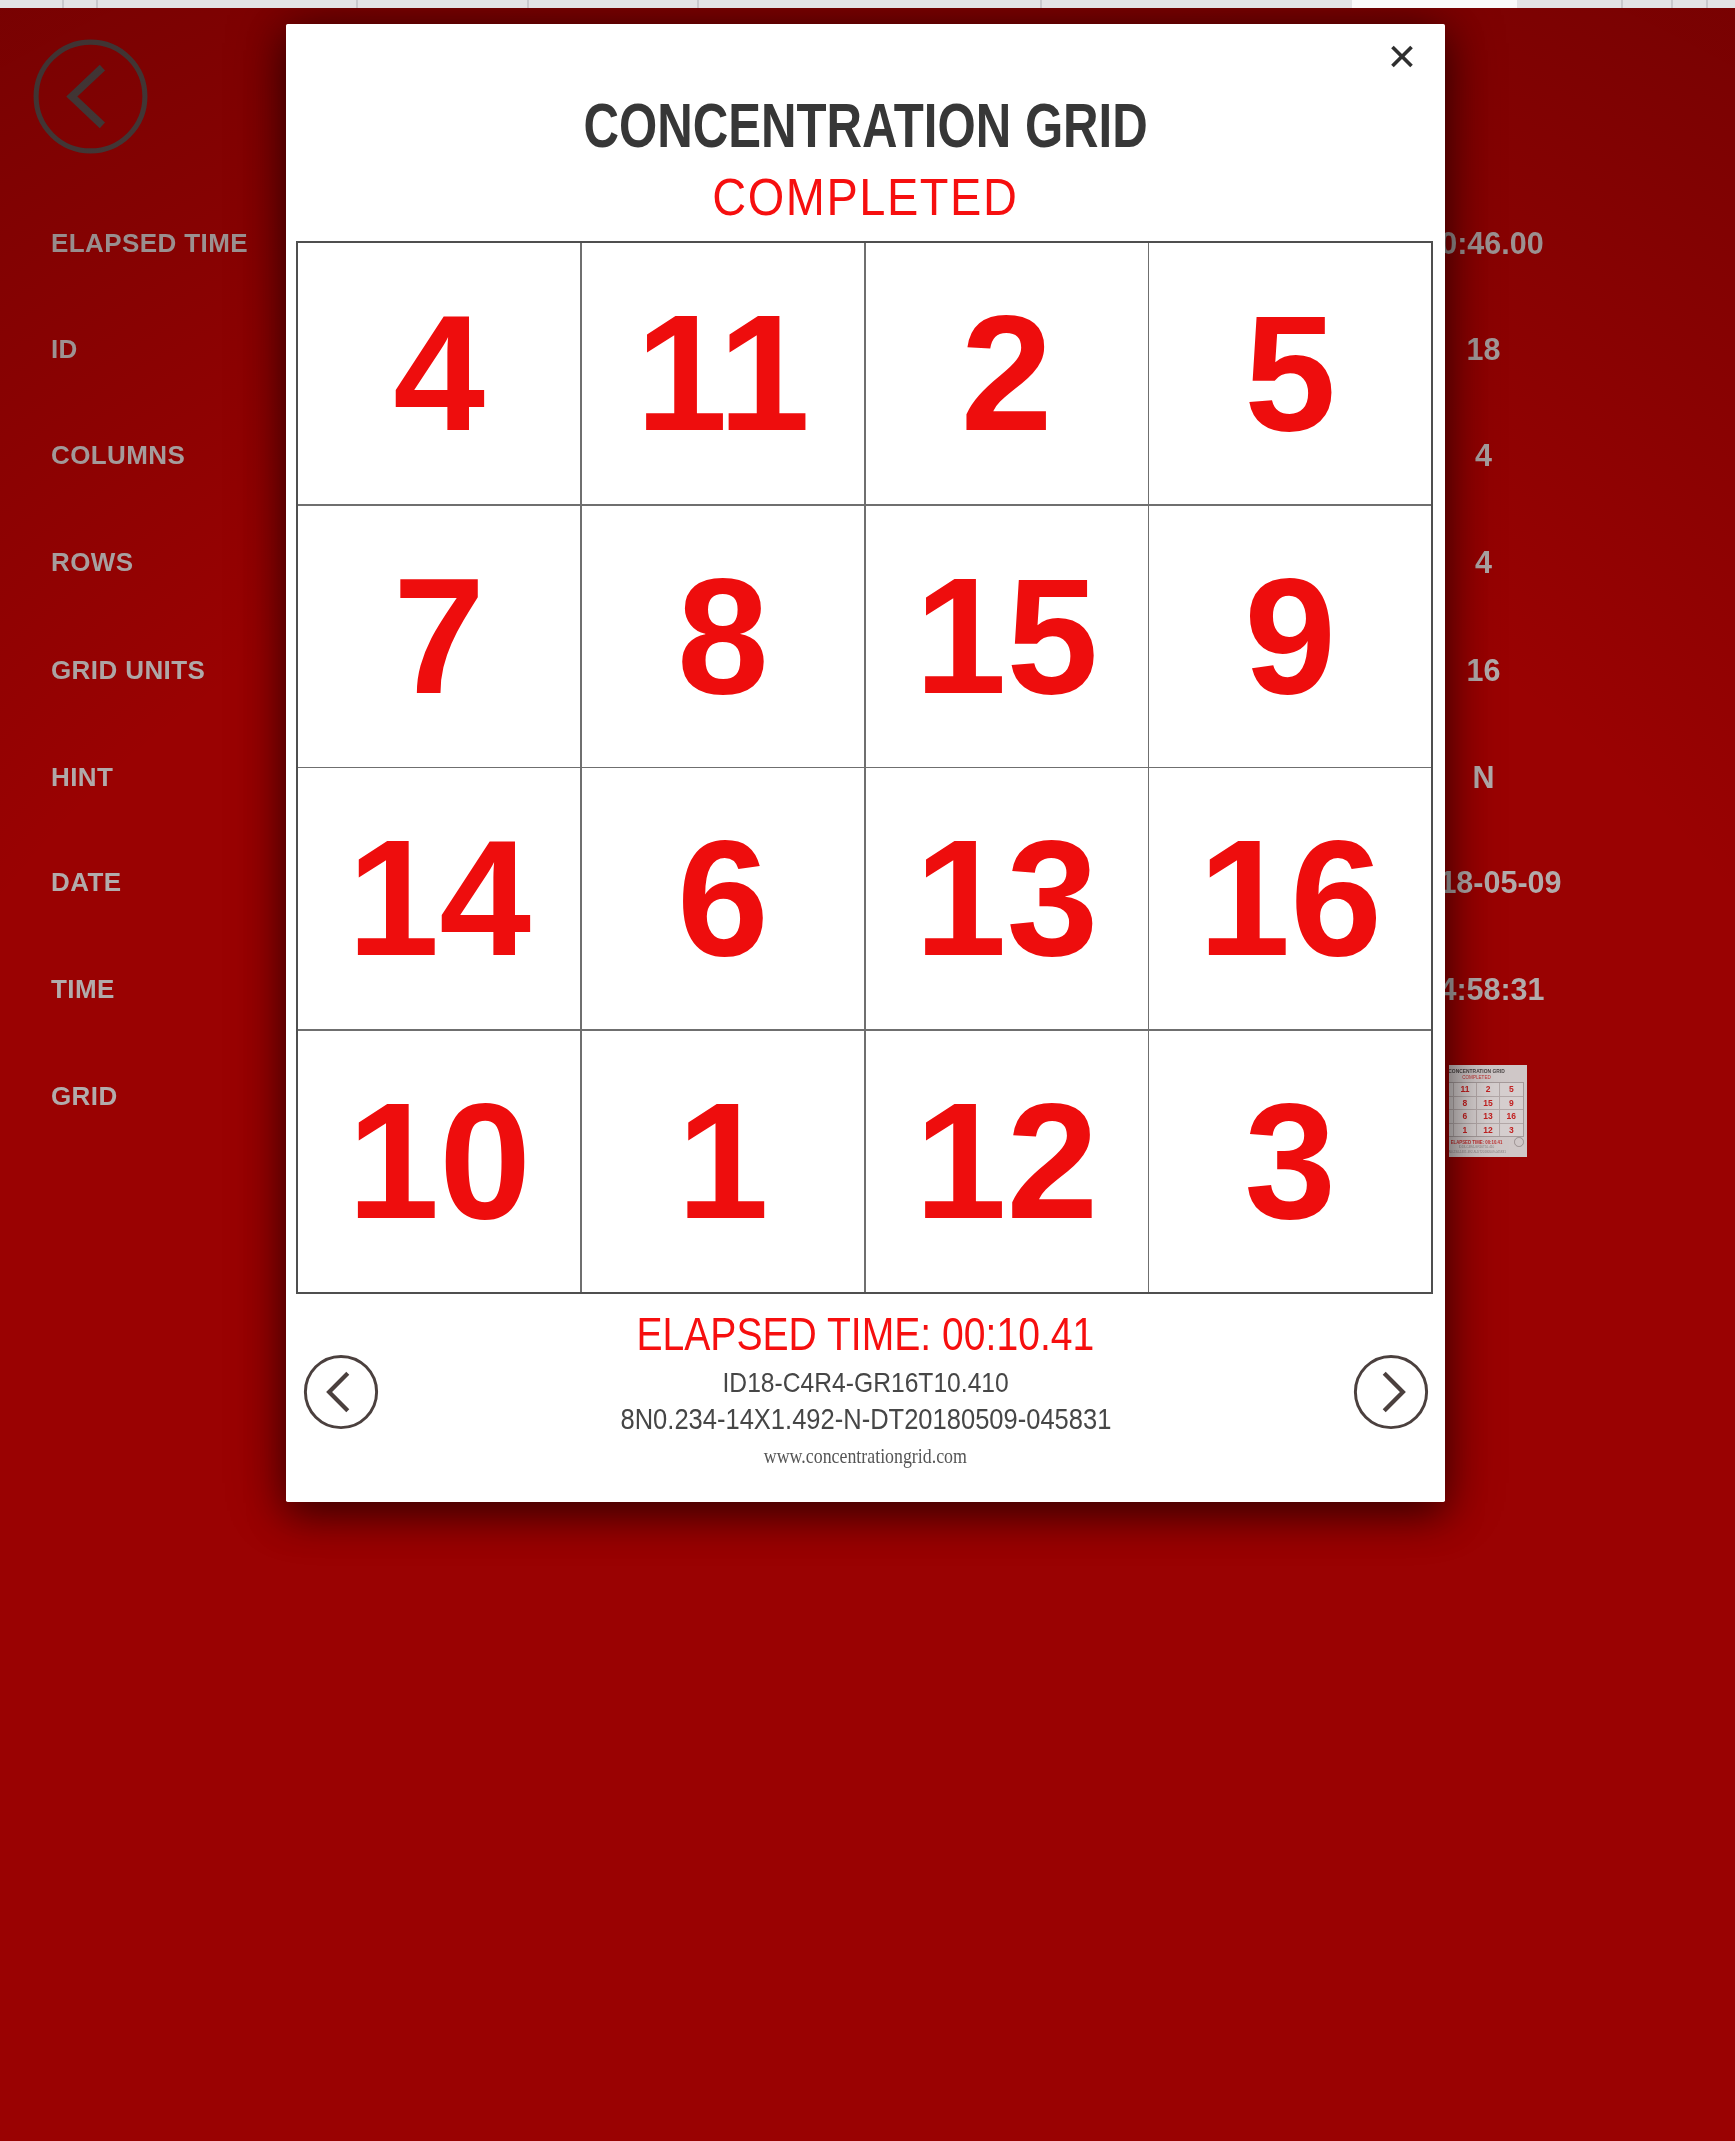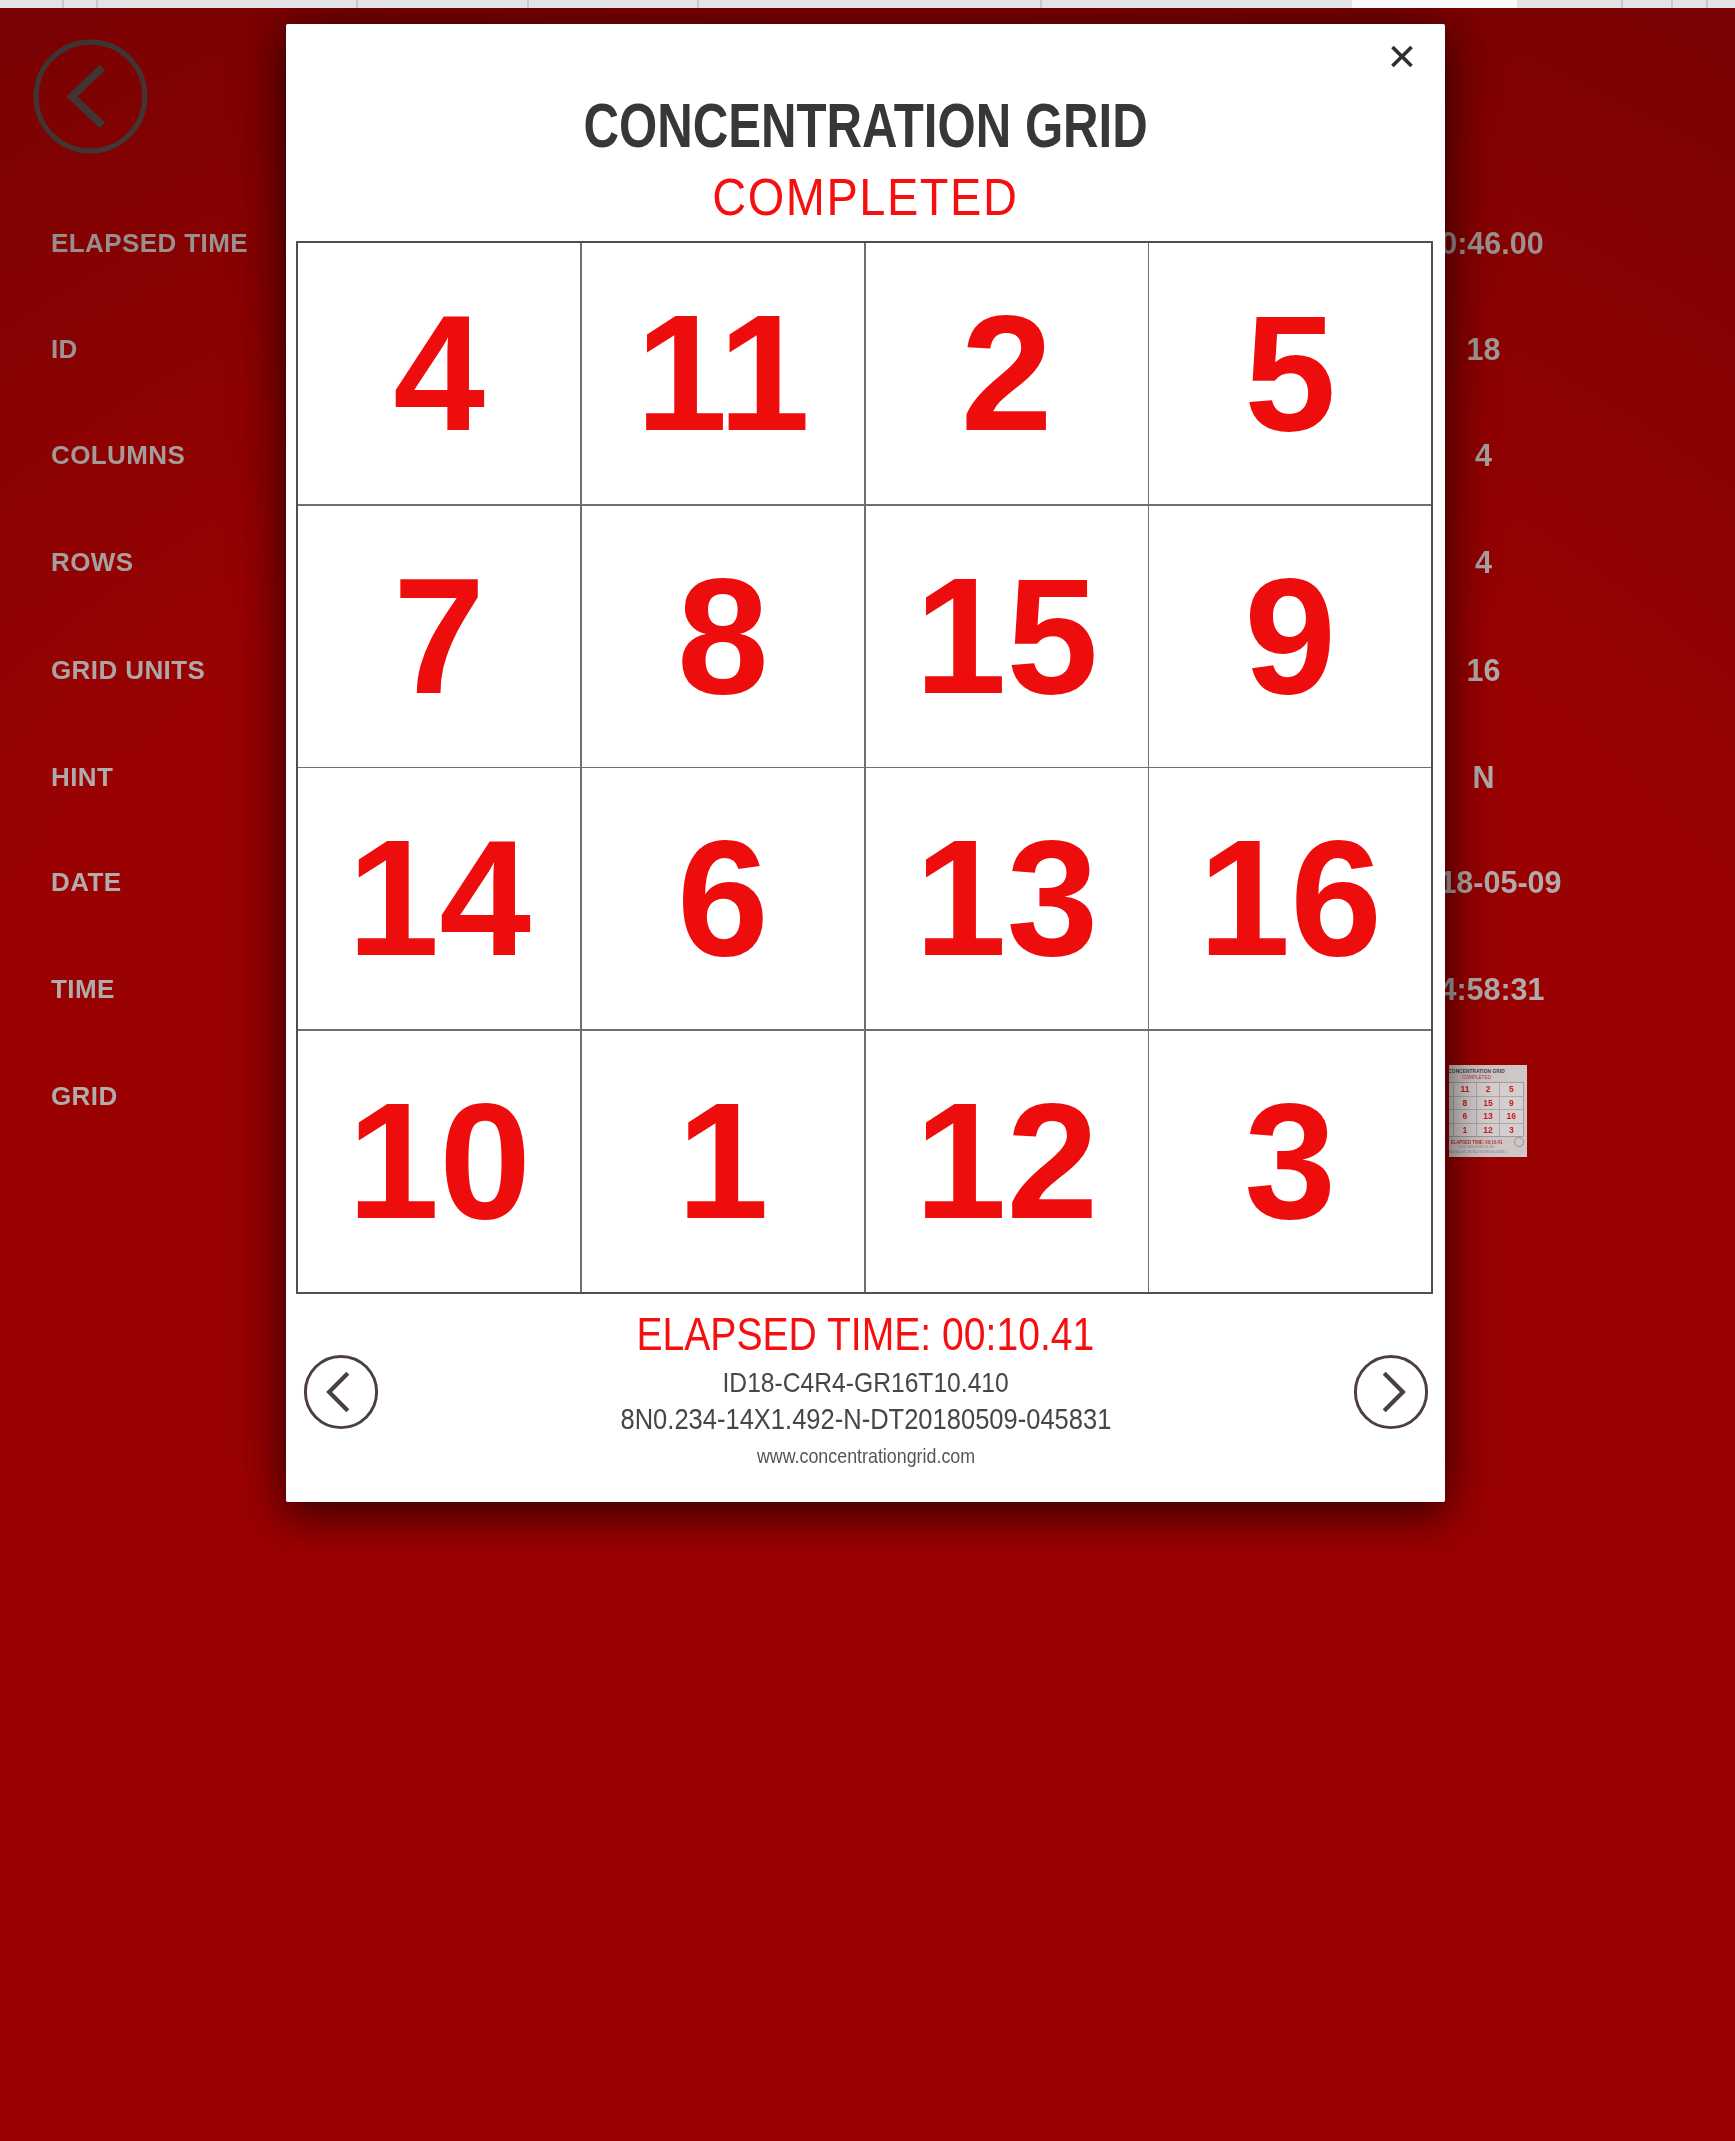--- a/index.html
+++ b/index.html
@@ -52,21 +52,21 @@
     display:grid;grid-template-columns:repeat(4,1fr);grid-template-rows:repeat(4,1fr);gap:1.7px;}
   .cell{background:#ffffff;display:flex;align-items:center;justify-content:center;
     font-size:165px;font-weight:bold;color:#ee0d0d;line-height:1;}
   .elapsed-line{position:absolute;left:0;top:1285px;width:100%;height:51px;line-height:51px;text-align:center;
     font-size:46px;color:#f60f0f;white-space:nowrap;}
   .id-line{position:absolute;left:0;top:1342px;width:100%;height:34px;line-height:34px;text-align:center;
     font-size:28px;color:#464646;white-space:nowrap;}
   .code-line{position:absolute;left:0;top:1378px;width:100%;height:34px;line-height:34px;text-align:center;
     font-size:29px;color:#464646;white-space:nowrap;}
   .www-line{position:absolute;left:0;top:1420px;width:100%;height:25.4px;line-height:25.4px;text-align:center;
-    font-size:20.3px;color:#555555;white-space:nowrap;}
+    font-size:20.3px;color:#555555;white-space:nowrap;font-family:Liberation Serif, serif;}
   .nav-btn{position:absolute;top:1329px;width:78px;height:78px;cursor:pointer;}
   .nav-prev{left:16px;} .nav-next{left:1066px;}
 </style>
 </head>
 <body>
 
 <div class="page">
 
   <div class="top-strip">
     <div class="seg-white" style="left:1352px;width:165px;"></div>

